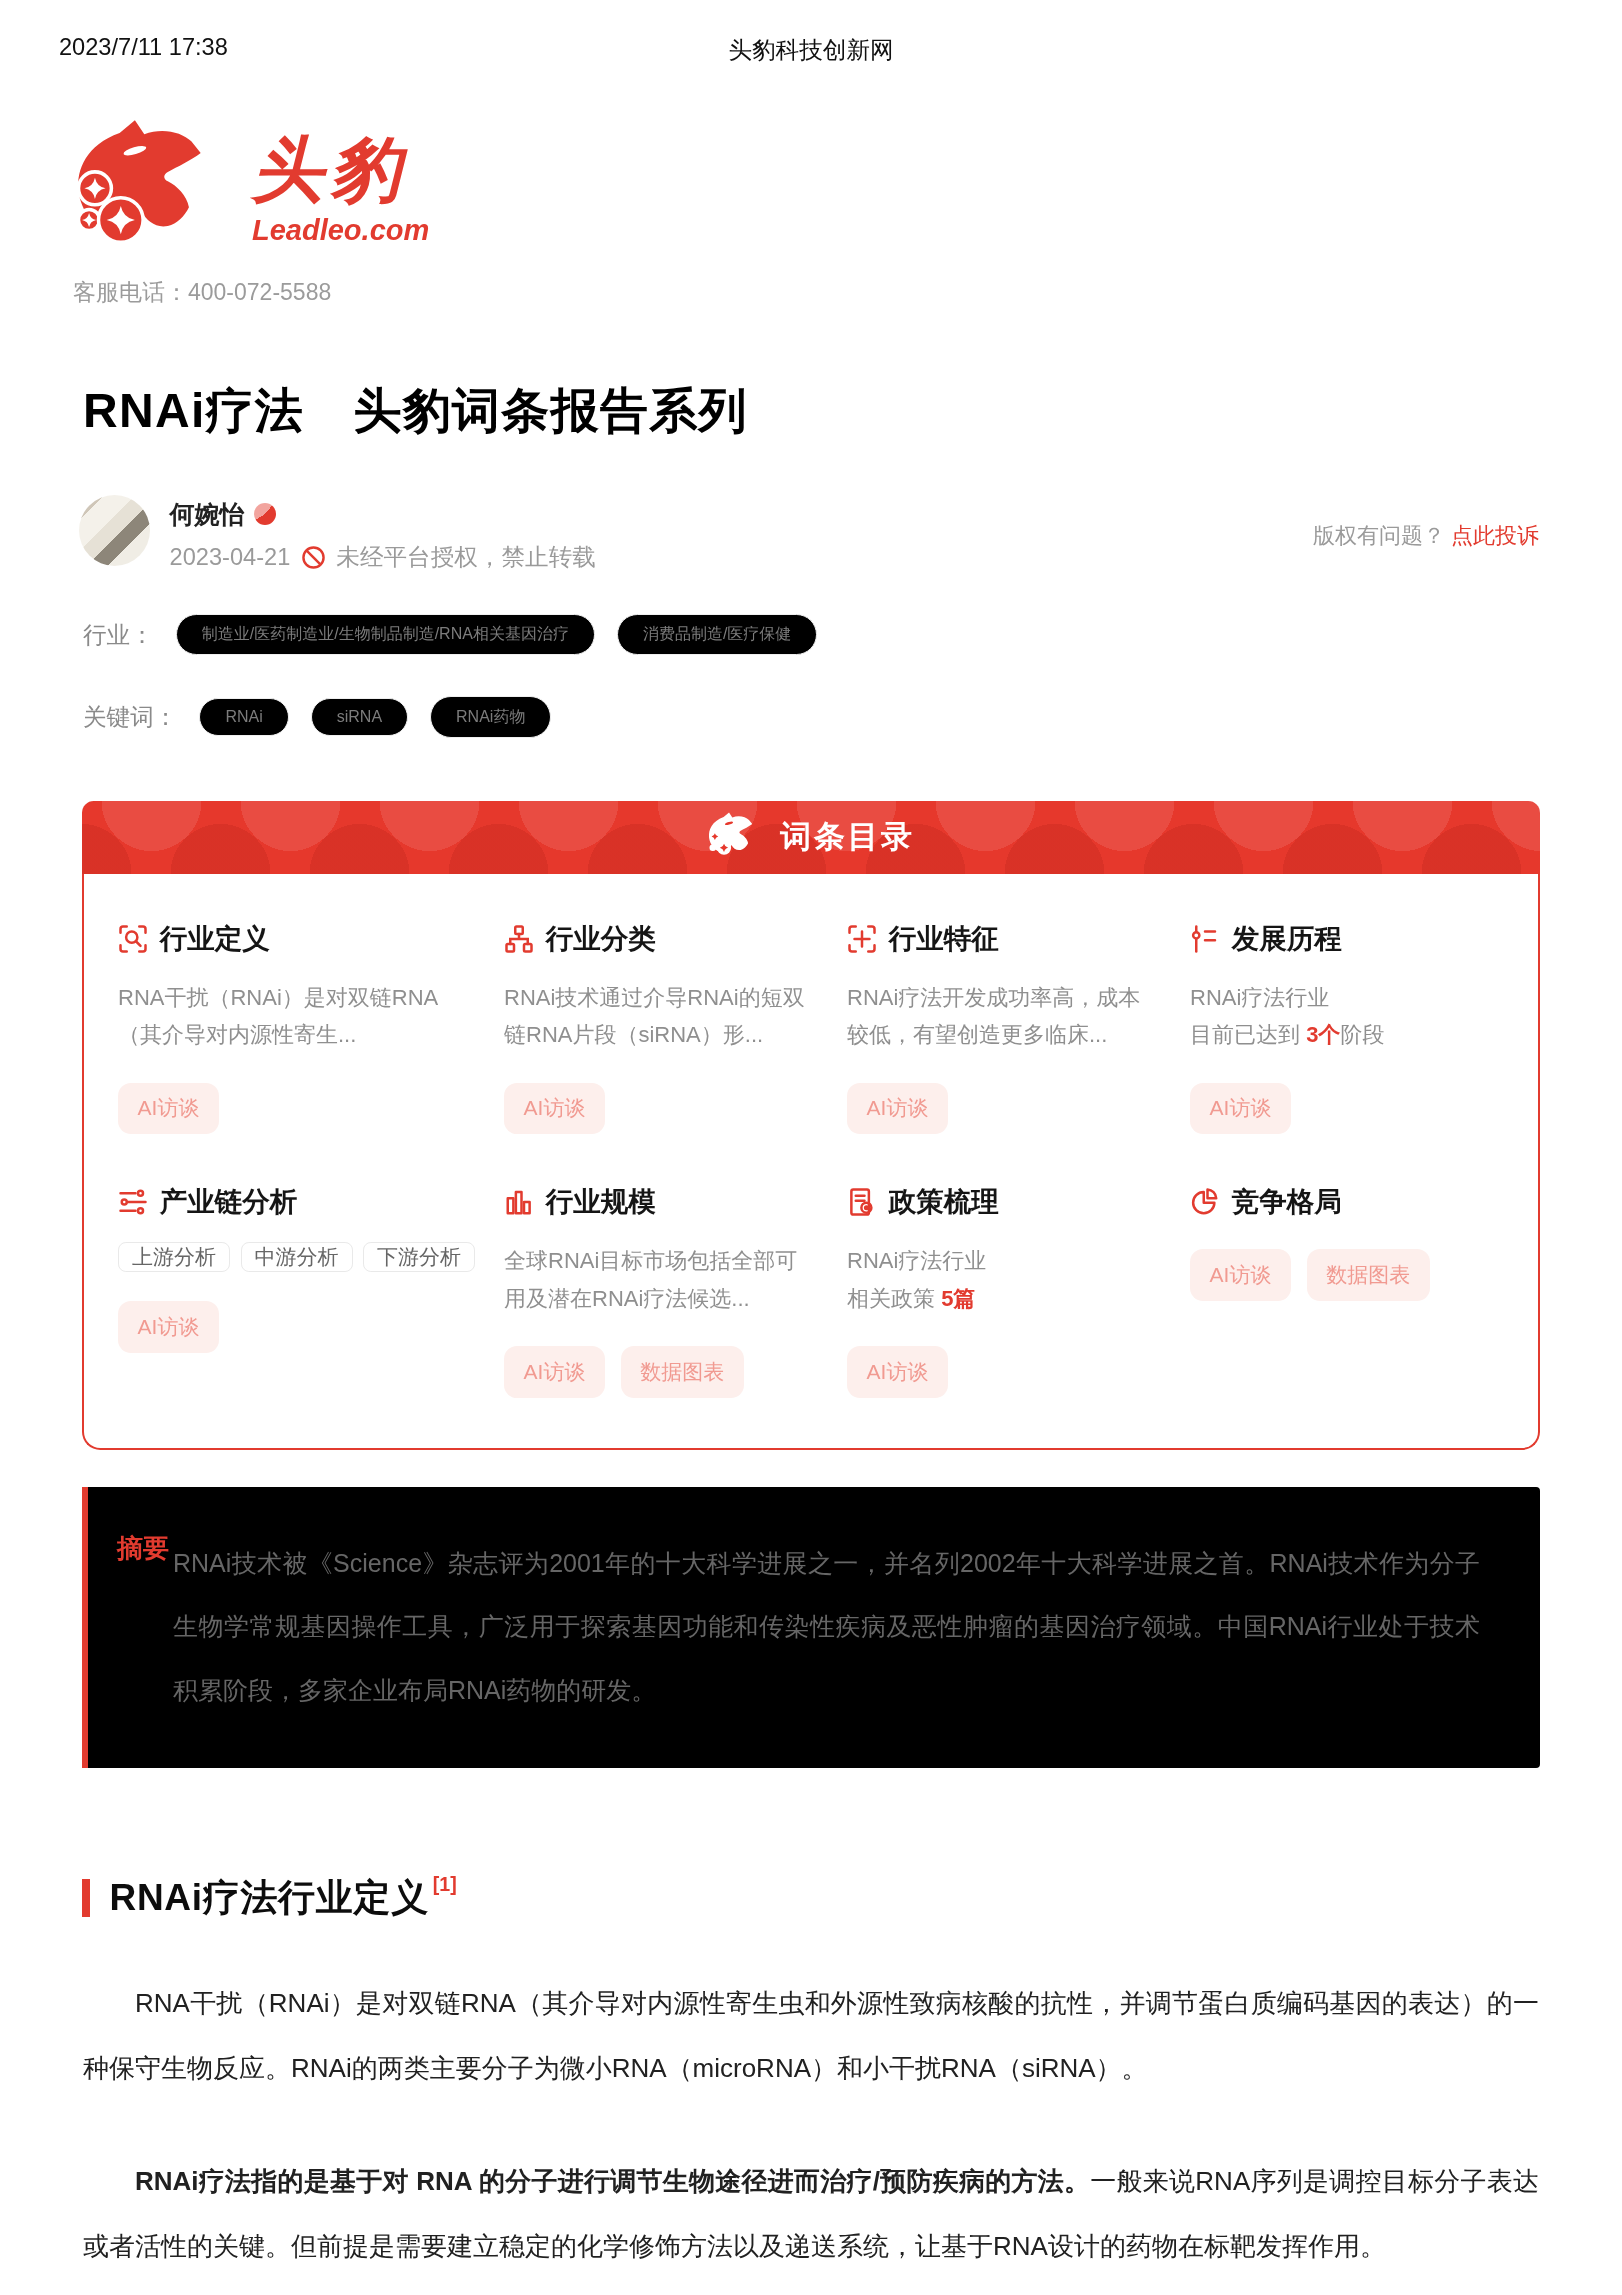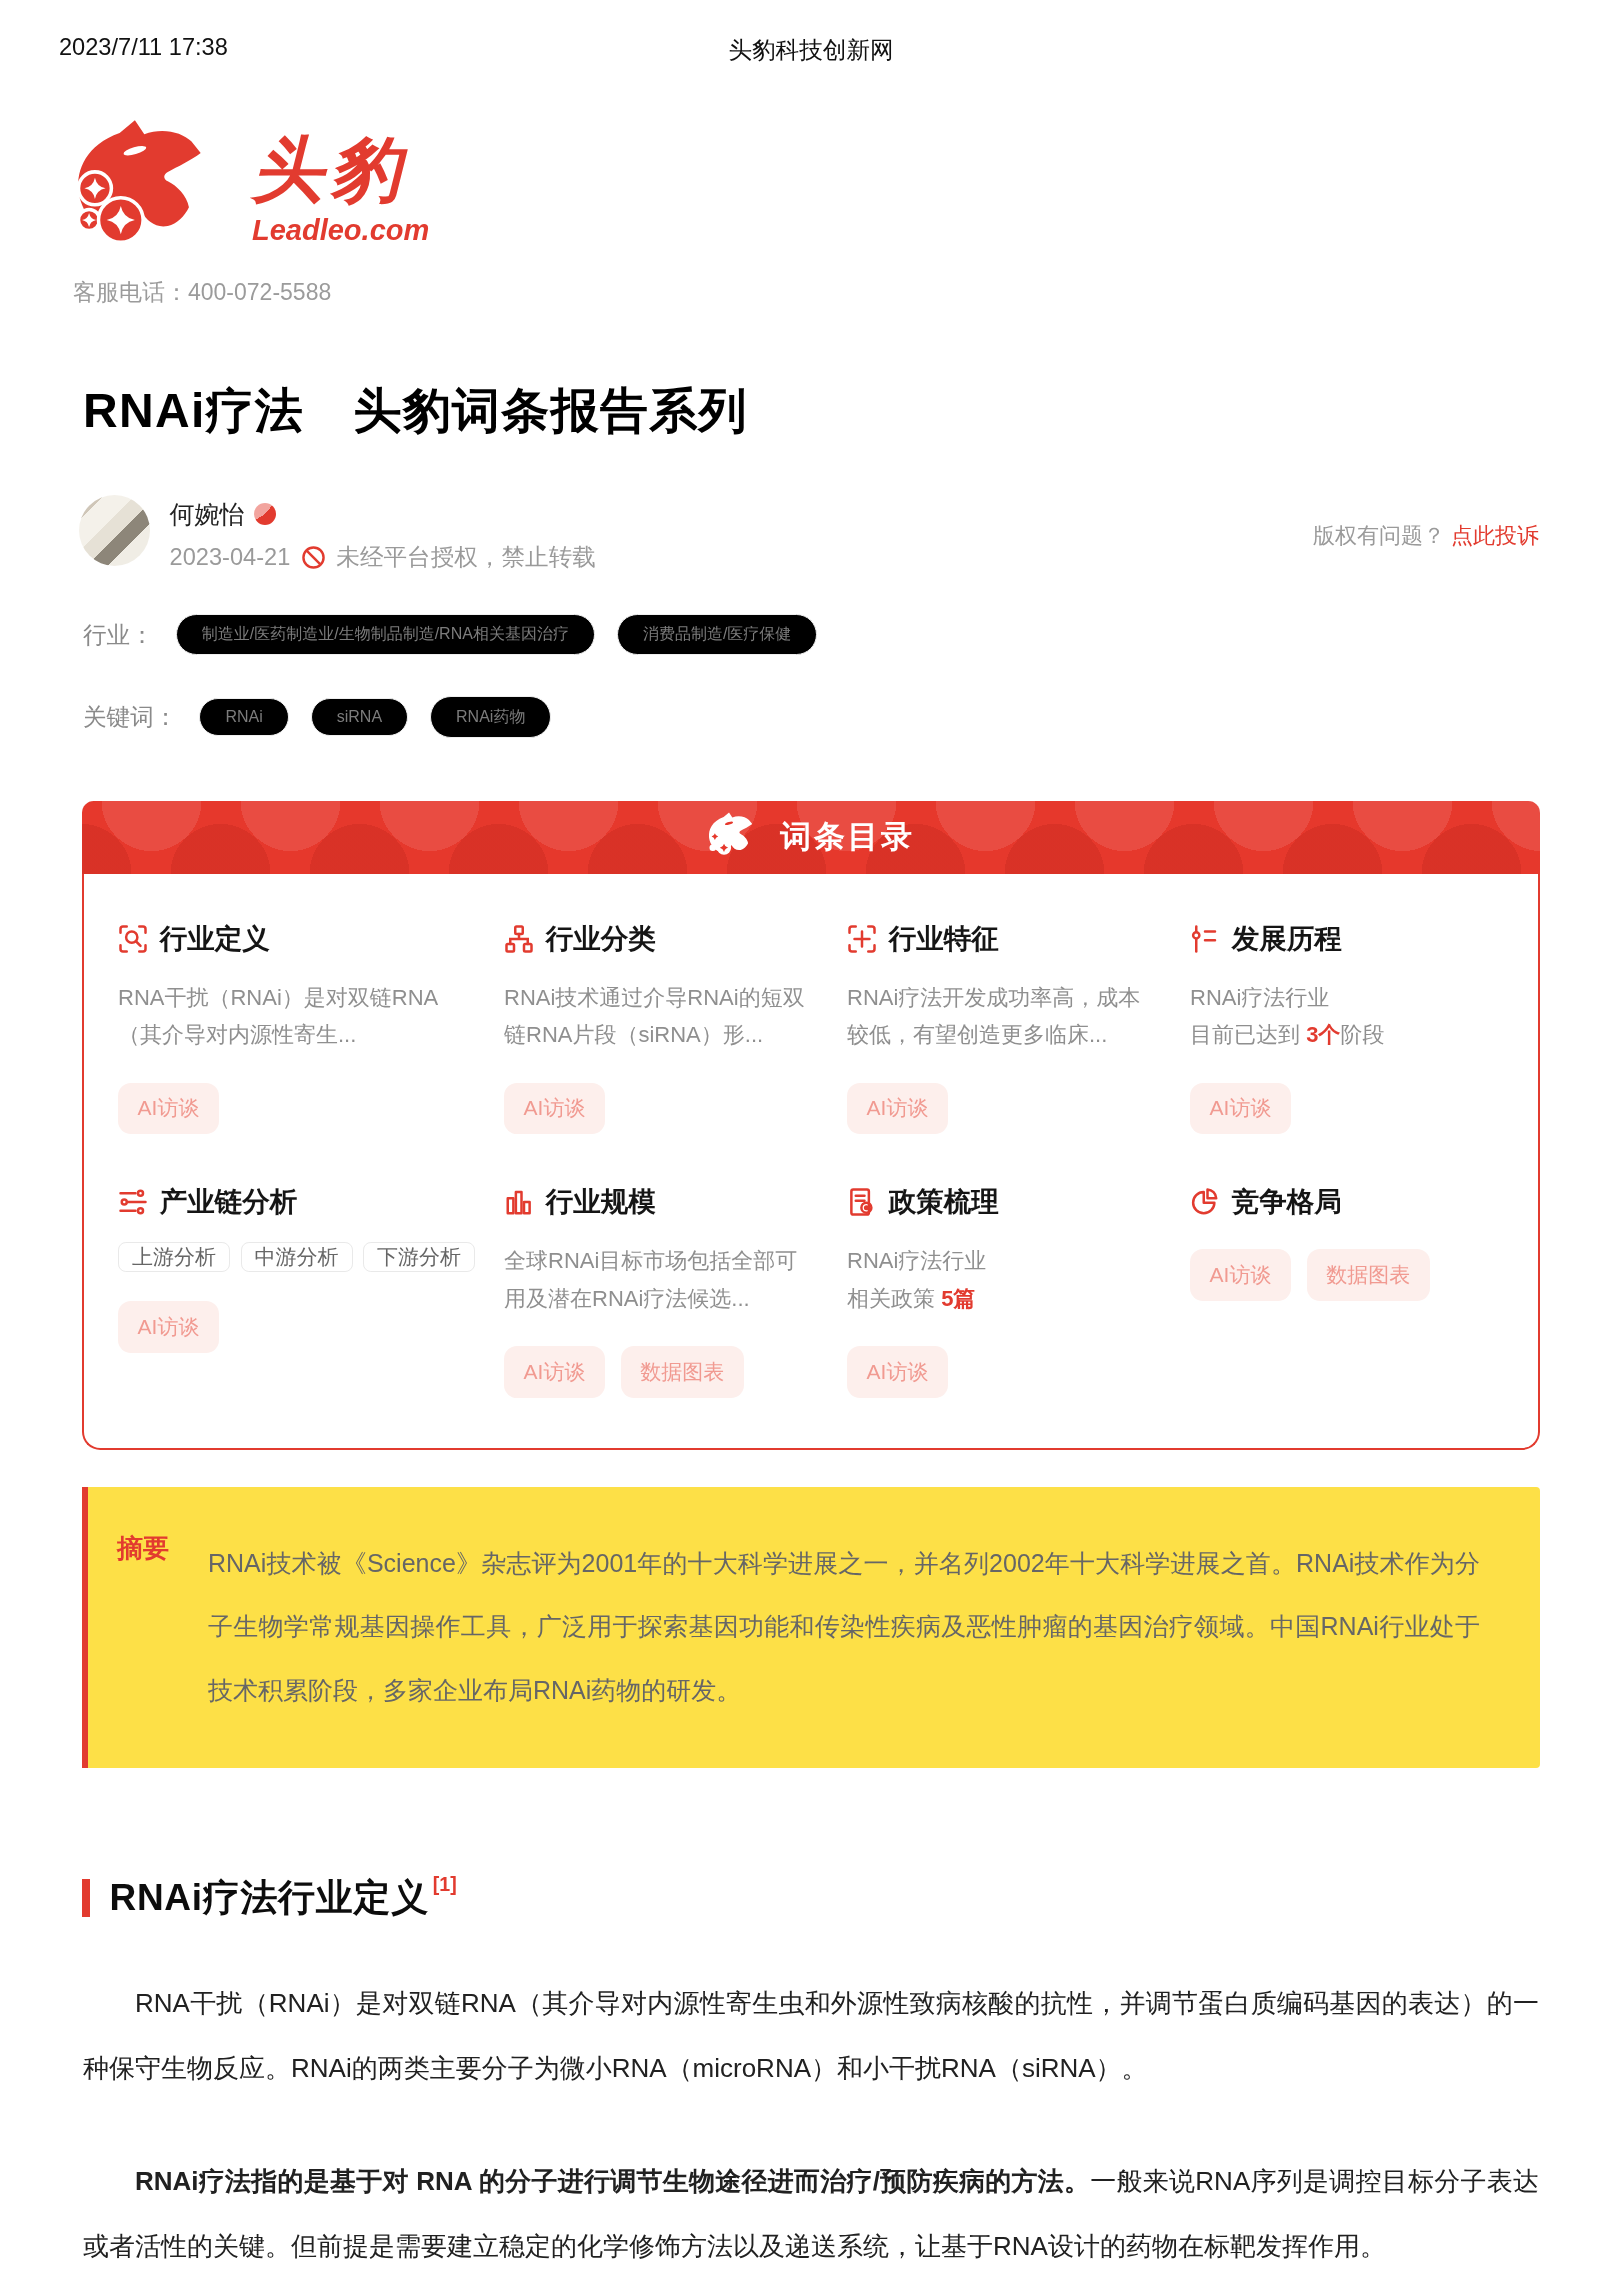--- a/index.html
+++ b/index.html
@@ -17,21 +17,21 @@
   .logo-text{display:flex;flex-direction:column;line-height:1;}
   .logo-cn{font-size:71px;font-weight:bold;font-style:italic;color:#e23b2f;letter-spacing:6.5px;}
   .logo-en{font-size:29px;font-weight:bold;font-style:italic;color:#e23b2f;margin-top:11.8px;}
   .service-phone{margin:17px 0 0 73px;font-size:23px;color:#9b9b9b;}
   
   .article-title{margin:71px 0 0 83px;font-size:48px;font-weight:900;color:#000;letter-spacing:1.3px;}
   .author-row{display:flex;align-items:flex-start;margin:52px 83px 0 79px;}
   .avatar{width:71px;height:71px;border-radius:50%;flex:0 0 auto;
     background:linear-gradient(135deg,#cfc6b8 0 18%,#f4f1ea 18% 40%,#e6e1d6 40% 55%,#8d8679 55% 70%,#f0ede5 70% 100%);}
   .author-meta{margin-left:19.6px;display:flex;flex-direction:column;gap:10.5px;padding-top:2.6px;}
-  .author-name-line{display:flex;align-items:center;gap:9.2px;font-size:25px;color:#222;font-weight:400;}
+  .author-name-line{display:flex;align-items:center;gap:9.2px;font-size:25px;color:#222;font-weight:700;}
   .author-badge{width:22px;height:22px;border-radius:50%;
     background:conic-gradient(from 40deg,#e23b2f 0 55%,#f2a49e 55% 100%);}
   .date-line{display:flex;align-items:center;gap:10.5px;font-size:23.6px;color:#9a9a9a;}
   .copyright{margin-left:auto;font-size:22px;color:#9a9a9a;padding-top:26px;white-space:nowrap;}
   .copyright .complain{color:#e23b2f;cursor:pointer;}
   
   .tag-row{display:flex;align-items:center;gap:22px;margin:41px 83px 0 83px;font-size:23.6px;color:#8a8a8a;}
   .pill{border:1.3px solid #efefef;border-radius:654px;padding:9.2px 25px;font-size:16px;color:#7c7c7c;background:#000000;white-space:nowrap;}
   
   .dir-card{margin:63px 82px 0 82px;}
@@ -51,22 +51,22 @@
   .cell-title{font-size:27.5px;font-weight:800;color:#151515;}
   .cell-desc{margin-top:22px;font-size:22px;color:#8f8f8f;line-height:1.7;
     display:-webkit-box;-webkit-line-clamp:2;-webkit-box-orient:vertical;overflow:hidden;}
   .cell-desc.preline{white-space:pre-line;display:block;}
   .cell-desc .hl{color:#e23b2f;font-weight:800;}
   .chain-btns{margin-top:22px;display:flex;gap:10.5px;}
   .chain-btn{border:1.3px solid #e9e9e9;border-radius:7.9px;padding:0 13px;font-size:21px;color:#666;background:#fff;white-space:nowrap;cursor:pointer;}
   .cell-tags{margin-top:29px;display:flex;gap:15.7px;}
   .ai-tag{background:#fdefec;color:#f19a91;font-size:21px;border-radius:13px;padding:11.8px 19.6px;white-space:nowrap;cursor:pointer;}
   
-  .summary-box{margin:37px 82px 0 82px;background:#fde047;border-left:6.5px solid #e23b2f;border-radius:0 3.9px 3.9px 0;
-    display:flex;gap:35px;padding:41px 56px 41px 29px;box-sizing:border-box;}
+  .summary-box{margin:37px 82px 0 82px;background:#000000;border-left:6.5px solid #e23b2f;border-radius:0 3.9px 3.9px 0;
+    display:flex;padding:41px 56px 41px 29px;box-sizing:border-box;}
   .summary-label{font-size:26px;font-weight:900;color:#e23b2f;flex:0 0 auto;padding-top:3.9px;}
   .summary-text{font-size:25px;color:#666;line-height:2.55;text-align:justify;margin:4px;}
   
   .section-heading{display:flex;align-items:center;margin:105px 83px 0 82px;}
   .heading-bar{width:7.9px;height:38px;background:#e23b2f;margin-right:19.6px;}
   .heading-text{font-size:37px;font-weight:900;color:#0d0d0d;letter-spacing:0.7px;}
   .heading-ref{font-size:19.6px;font-weight:800;color:#e23b2f;vertical-align:super;position:relative;top:-13px;left:3.9px;}
   .body-para{margin:48px 83px 0 83px;font-size:26px;color:#212121;line-height:2.5;text-align:justify;text-indent:2em;}
   .body-para b{font-weight:800;}
   

